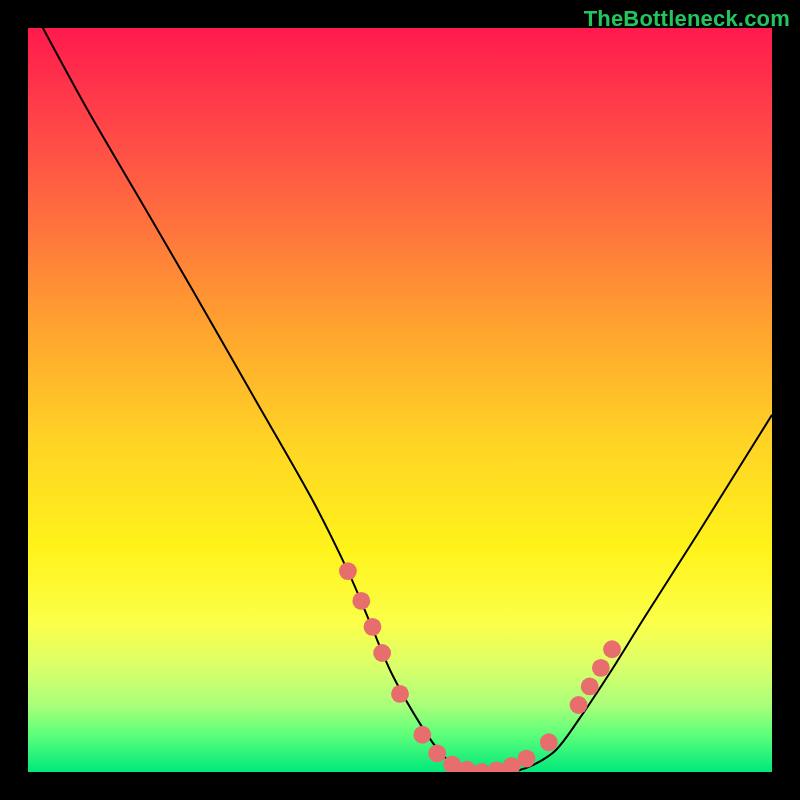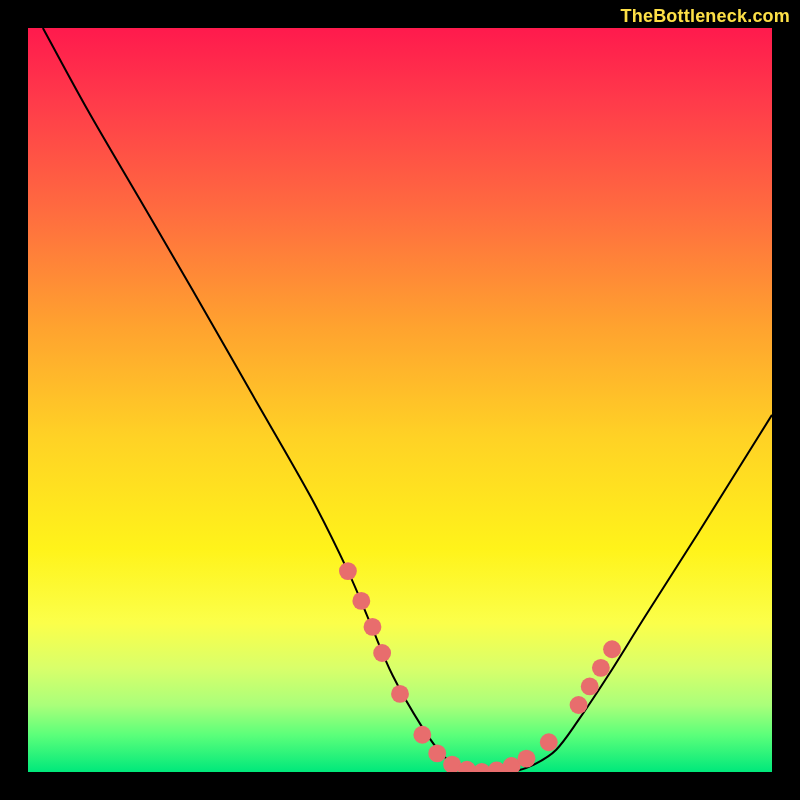--- a/index.html
+++ b/index.html
@@ -27,23 +27,23 @@
       #d9ff6a 86%,
       #aaff7a 91%,
       #5cff7a 95%,
       #00e87b 100%);
   }
   .watermark {
     position: absolute;
     top: 6px;
     right: 10px;
     font-family: Arial, Helvetica, sans-serif;
-    font-size: 18px;
+    font-size: 22px;
     font-weight: 600;
-    color: #fde047;
+    color: #22c55e;
     letter-spacing: 0.2px;
     user-select: none;
   }
   svg {
     position: absolute;
     left: 0;
     top: 0;
   }
 </style>
 </head>

